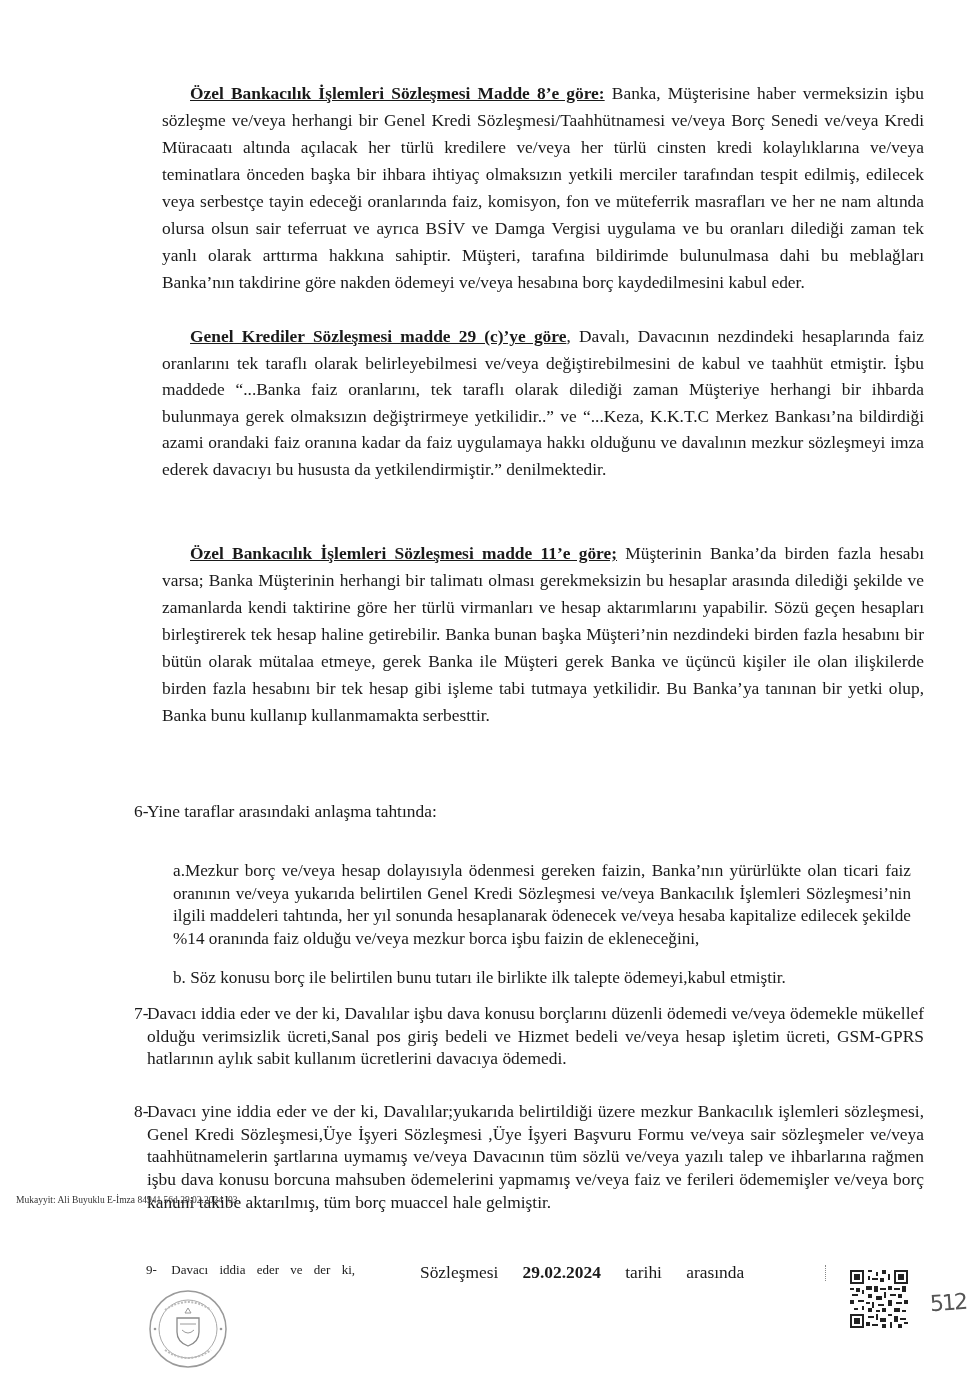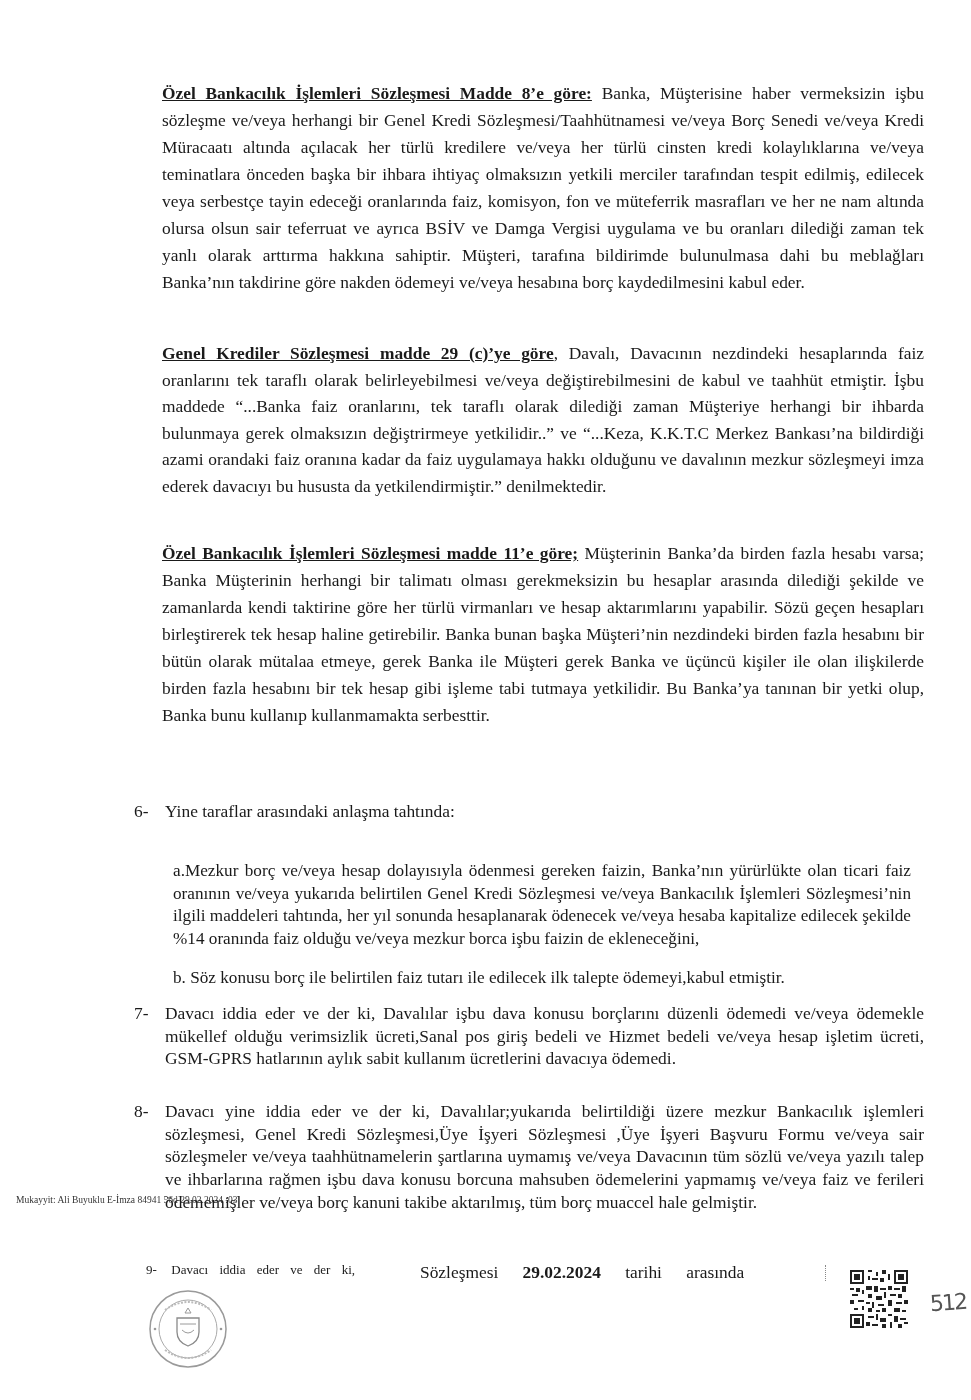--- a/index.html
+++ b/index.html
@@ -5,24 +5,24 @@
     html, body { margin: 0; padding: 0; background: #ffffff; }
     body { width: 971px; height: 1400px; position: relative; overflow: hidden;
            font-family: "Liberation Serif", "DejaVu Serif", serif; color: #1a1a1a; }
     .page { position: absolute; left: 0; top: 0; width: 971px; height: 1400px; }
     .para { position: absolute; left: 162px; width: 762px; font-size: 17.4px;
             text-align: justify; text-align-last: left; }
     .para p { margin: 0; }
     .lh27 { line-height: 27px; }
     .lh26 { line-height: 26.6px; }
     .lh22 { line-height: 22.7px; }
-    .heading-ul { font-weight: bold; text-decoration: underline; }
+    .heading-ul { font-weight: bold; text-decoration: underline; margin-left: 28px; }
     .numbered { position: absolute; left: 134px; width: 790px; font-size: 17.4px; }
     .numbered .num { position: absolute; left: 0; top: 0; }
-    .numbered .body { margin-left: 31px; text-align: justify; text-align-last: left; }
+    .numbered .body { margin-left: 13px; text-align: justify; text-align-last: left; }
     .sub { position: absolute; left: 157px; width: 770px; font-size: 17.2px; line-height: 22.7px; }
     .sub p { margin: 16px; text-align: justify; text-align-last: left; }
     .stamp-text { position: absolute; left: 16px; top: 9px; font-size: 9.5px; color: #333;
                   font-family: "Liberation Serif", serif; white-space: nowrap; }
     .item9 { position: absolute; left: 146px; top: 1262px; font-size: 13px; white-space: nowrap; word-spacing: 0px; }
     .item9-rest { position: absolute; left: 420px; top: 1262px; font-size: 17.4px; white-space: nowrap; word-spacing: 20px; }
     .date-ul { font-weight: bold; }
     .qr { position: absolute; left: 850px; top: 1270px; width: 58px; height: 58px; }
     .seal { position: absolute; left: 147px; top: 1288px; width: 82px; height: 82px; }
     .handwriting { position: absolute; left: 930px; top: 1290px; font-family: "DejaVu Sans", sans-serif;
@@ -31,35 +31,35 @@
   </style>
 </head>
 <body>
 
 <div class="page">
 
   <div class="para lh27" style="top:80px;">
     <p><span class="heading-ul">Özel Bankacılık İşlemleri Sözleşmesi Madde 8’e göre:</span><span> Banka, Müşterisine haber vermeksizin işbu sözleşme ve/veya herhangi bir Genel Kredi Sözleşmesi/Taahhütnamesi ve/veya Borç Senedi ve/veya Kredi Müracaatı altında açılacak her türlü kredilere ve/veya her türlü cinsten kredi kolaylıklarına ve/veya teminatlara önceden başka bir ihbara ihtiyaç olmaksızın yetkili merciler tarafından tespit edilmiş, edilecek veya serbestçe tayin edeceği oranlarında faiz, komisyon, fon ve müteferrik masrafları ve her ne nam altında olursa olsun sair teferruat ve ayrıca BSİV ve Damga Vergisi uygulama ve bu oranları dilediği zaman tek yanlı olarak arttırma hakkına sahiptir. Müşteri, tarafına bildirimde bulunulmasa dahi bu meblağları Banka’nın takdirine göre nakden ödemeyi ve/veya hesabına borç kaydedilmesini kabul eder.</span></p>
   </div>
 
-  <div class="para lh26" style="top:340px;">
+  <div class="para lh26" style="top:323px;">
     <p><span class="heading-ul">Genel Krediler Sözleşmesi madde 29 (c)’ye göre</span><span>, Davalı, Davacının nezdindeki hesaplarında faiz oranlarını tek taraflı olarak belirleyebilmesi ve/veya değiştirebilmesini de kabul ve taahhüt etmiştir. İşbu maddede “...Banka faiz oranlarını, tek taraflı olarak dilediği zaman Müşteriye herhangi bir ihbarda bulunmaya gerek olmaksızın değiştrirmeye yetkilidir..” ve “...Keza, K.K.T.C Merkez Bankası’na bildirdiği azami orandaki faiz oranına kadar da faiz uygulamaya hakkı olduğunu ve davalının mezkur sözleşmeyi imza ederek davacıyı bu hususta da yetkilendirmiştir.” denilmektedir.</span></p>
   </div>
 
   <div class="para lh27" style="top:540px;">
     <p><span class="heading-ul">Özel Bankacılık İşlemleri Sözleşmesi madde 11’e göre;</span><span> Müşterinin Banka’da birden fazla hesabı varsa; Banka Müşterinin herhangi bir talimatı olması gerekmeksizin bu hesaplar arasında dilediği şekilde ve zamanlarda kendi taktirine göre her türlü virmanları ve hesap aktarımlarını yapabilir. Sözü geçen hesapları birleştirerek tek hesap haline getirebilir. Banka bunan başka Müşteri’nin nezdindeki birden fazla hesabını bir bütün olarak mütalaa etmeye, gerek Banka ile Müşteri gerek Banka ve üçüncü kişiler ile olan ilişkilerde birden fazla hesabını bir tek hesap gibi işleme tabi tutmaya yetkilidir. Bu Banka’ya tanınan bir yetki olup, Banka bunu kullanıp kullanmamakta serbesttir.</span></p>
   </div>
 
   <div class="numbered lh22" style="top:800px;">
     <span class="num">6-</span>
     <div class="body">Yine taraflar arasındaki anlaşma tahtında:</div>
   </div>
   <div class="sub" style="top:844px;">
     <p>a.Mezkur borç ve/veya hesap dolayısıyla ödenmesi gereken faizin, Banka’nın yürürlükte olan ticari  faiz oranının ve/veya yukarıda belirtilen Genel Kredi Sözleşmesi ve/veya Bankacılık İşlemleri Sözleşmesi’nin ilgili maddeleri tahtında, her yıl sonunda hesaplanarak ödenecek ve/veya hesaba kapitalize edilecek şekilde %14 oranında faiz  olduğu ve/veya mezkur borca işbu faizin de ekleneceğini,</p>
-    <p>b. Söz konusu borç ile belirtilen faiz tutarı ile  edilecek ilk talepte ödemeyi,kabul etmiştir.</p>
+    <p>b. Söz konusu borç ile belirtilen bunu tutarı ile  birlikte ilk talepte ödemeyi,kabul etmiştir.</p>
   </div>
 
   <div class="numbered lh22" style="top:1002px;">
     <span class="num">7-</span>
     <div class="body">Davacı iddia eder ve der ki, Davalılar işbu dava konusu borçlarını düzenli ödemedi ve/veya ödemekle mükellef olduğu verimsizlik ücreti,Sanal pos giriş bedeli ve Hizmet bedeli ve/veya hesap işletim ücreti, GSM-GPRS  hatlarının aylık sabit kullanım ücretlerini davacıya ödemedi.</div>
   </div>
 
   <div class="numbered lh22" style="top:1100px;">
     <span class="num">8-</span>
     <div class="body">Davacı yine iddia eder ve der ki, Davalılar;yukarıda belirtildiği üzere mezkur Bankacılık işlemleri sözleşmesi, Genel Kredi Sözleşmesi,Üye İşyeri Sözleşmesi ,Üye İşyeri Başvuru Formu ve/veya sair sözleşmeler ve/veya taahhütnamelerin şartlarına uymamış ve/veya Davacının tüm sözlü ve/veya yazılı talep ve ihbarlarına rağmen işbu dava konusu borcuna mahsuben ödemelerini yapmamış ve/veya faiz ve ferileri ödememişler ve/veya borç kanuni takibe aktarılmış, tüm borç muaccel hale gelmiştir.</div>

